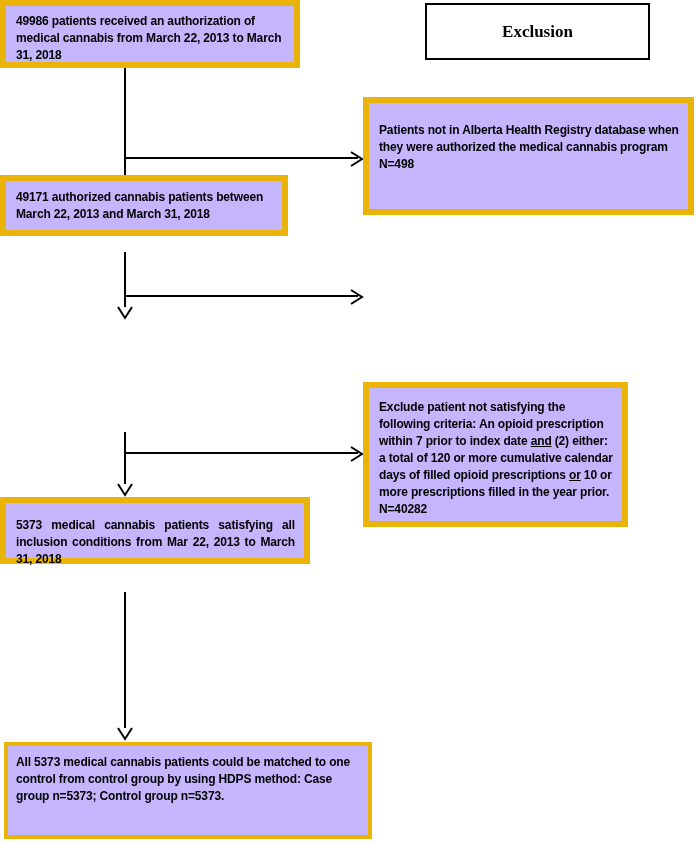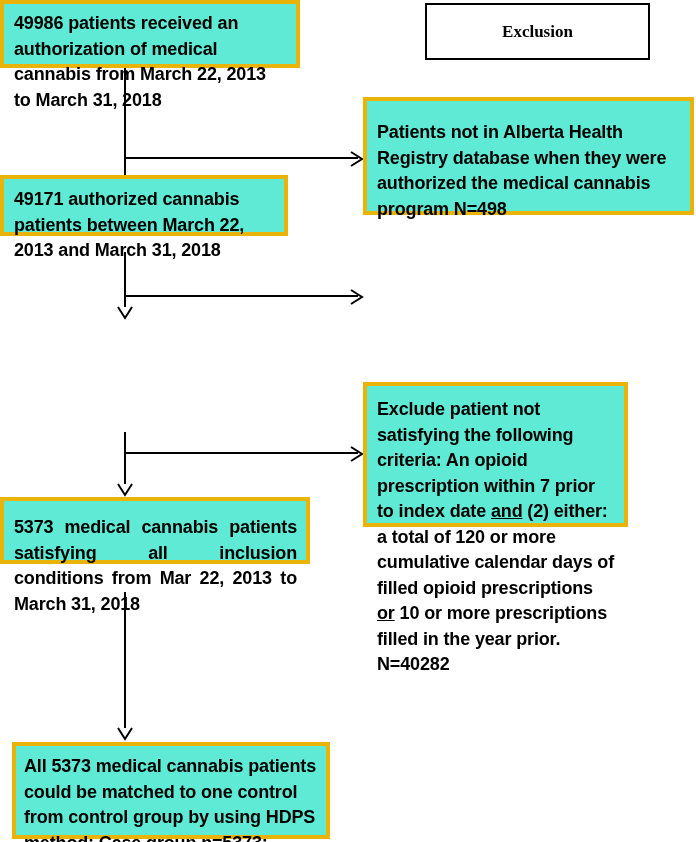--- a/index.html
+++ b/index.html
@@ -11,25 +11,25 @@
     position: relative;
     width: 696px;
     height: 842px;
     background: #ffffff;
     font-family: "Liberation Sans", sans-serif;
     overflow: hidden;
   }
   .box {
     position: absolute;
     box-sizing: border-box;
-    border: 4px solid #eab308;
-    background: #5eead4;
+    border: 6px solid #eab308;
+    background: #c4b5fd;
     color: #000000;
     font-weight: bold;
-    font-size: 18px;
+    font-size: 12px;
     line-height: 1.42;
     letter-spacing: -0.15px;
   }
   .box .inner {
     position: absolute;
     left: 10px;
     right: 9px;
   }
   .box.thick {
     border-width: 4px;
@@ -144,17 +144,17 @@
     <div class="inner" style="top:14px;">5373 medical cannabis patients satisfying all inclusion conditions from Mar 22, 2013 to March 31, 2018</div>
   </div>
 
   <div class="vline" style="left:124px; top:592px; height:136px;"></div>
   <div class="arrow-down" style="left:117px; top:727px;">
     <svg width="16" height="14" viewBox="0 0 16 14">
         <path d="M1 1 L8 12 L15 1" fill="none" stroke="#000" stroke-width="2"></path>
       </svg>
   </div>
 
-  <div class="box thick" style="left:12px; top:742px; width:318px; height:97px;">
+  <div class="box thick" style="left:4px; top:742px; width:368px; height:97px;">
     <div class="inner" style="top:8px; left:8px; right:8px;">All 5373 medical cannabis patients could be matched to one control from control group by using HDPS method: Case group n=5373; Control group n=5373.</div>
   </div>
 
 </div>
 
 </body></html>

